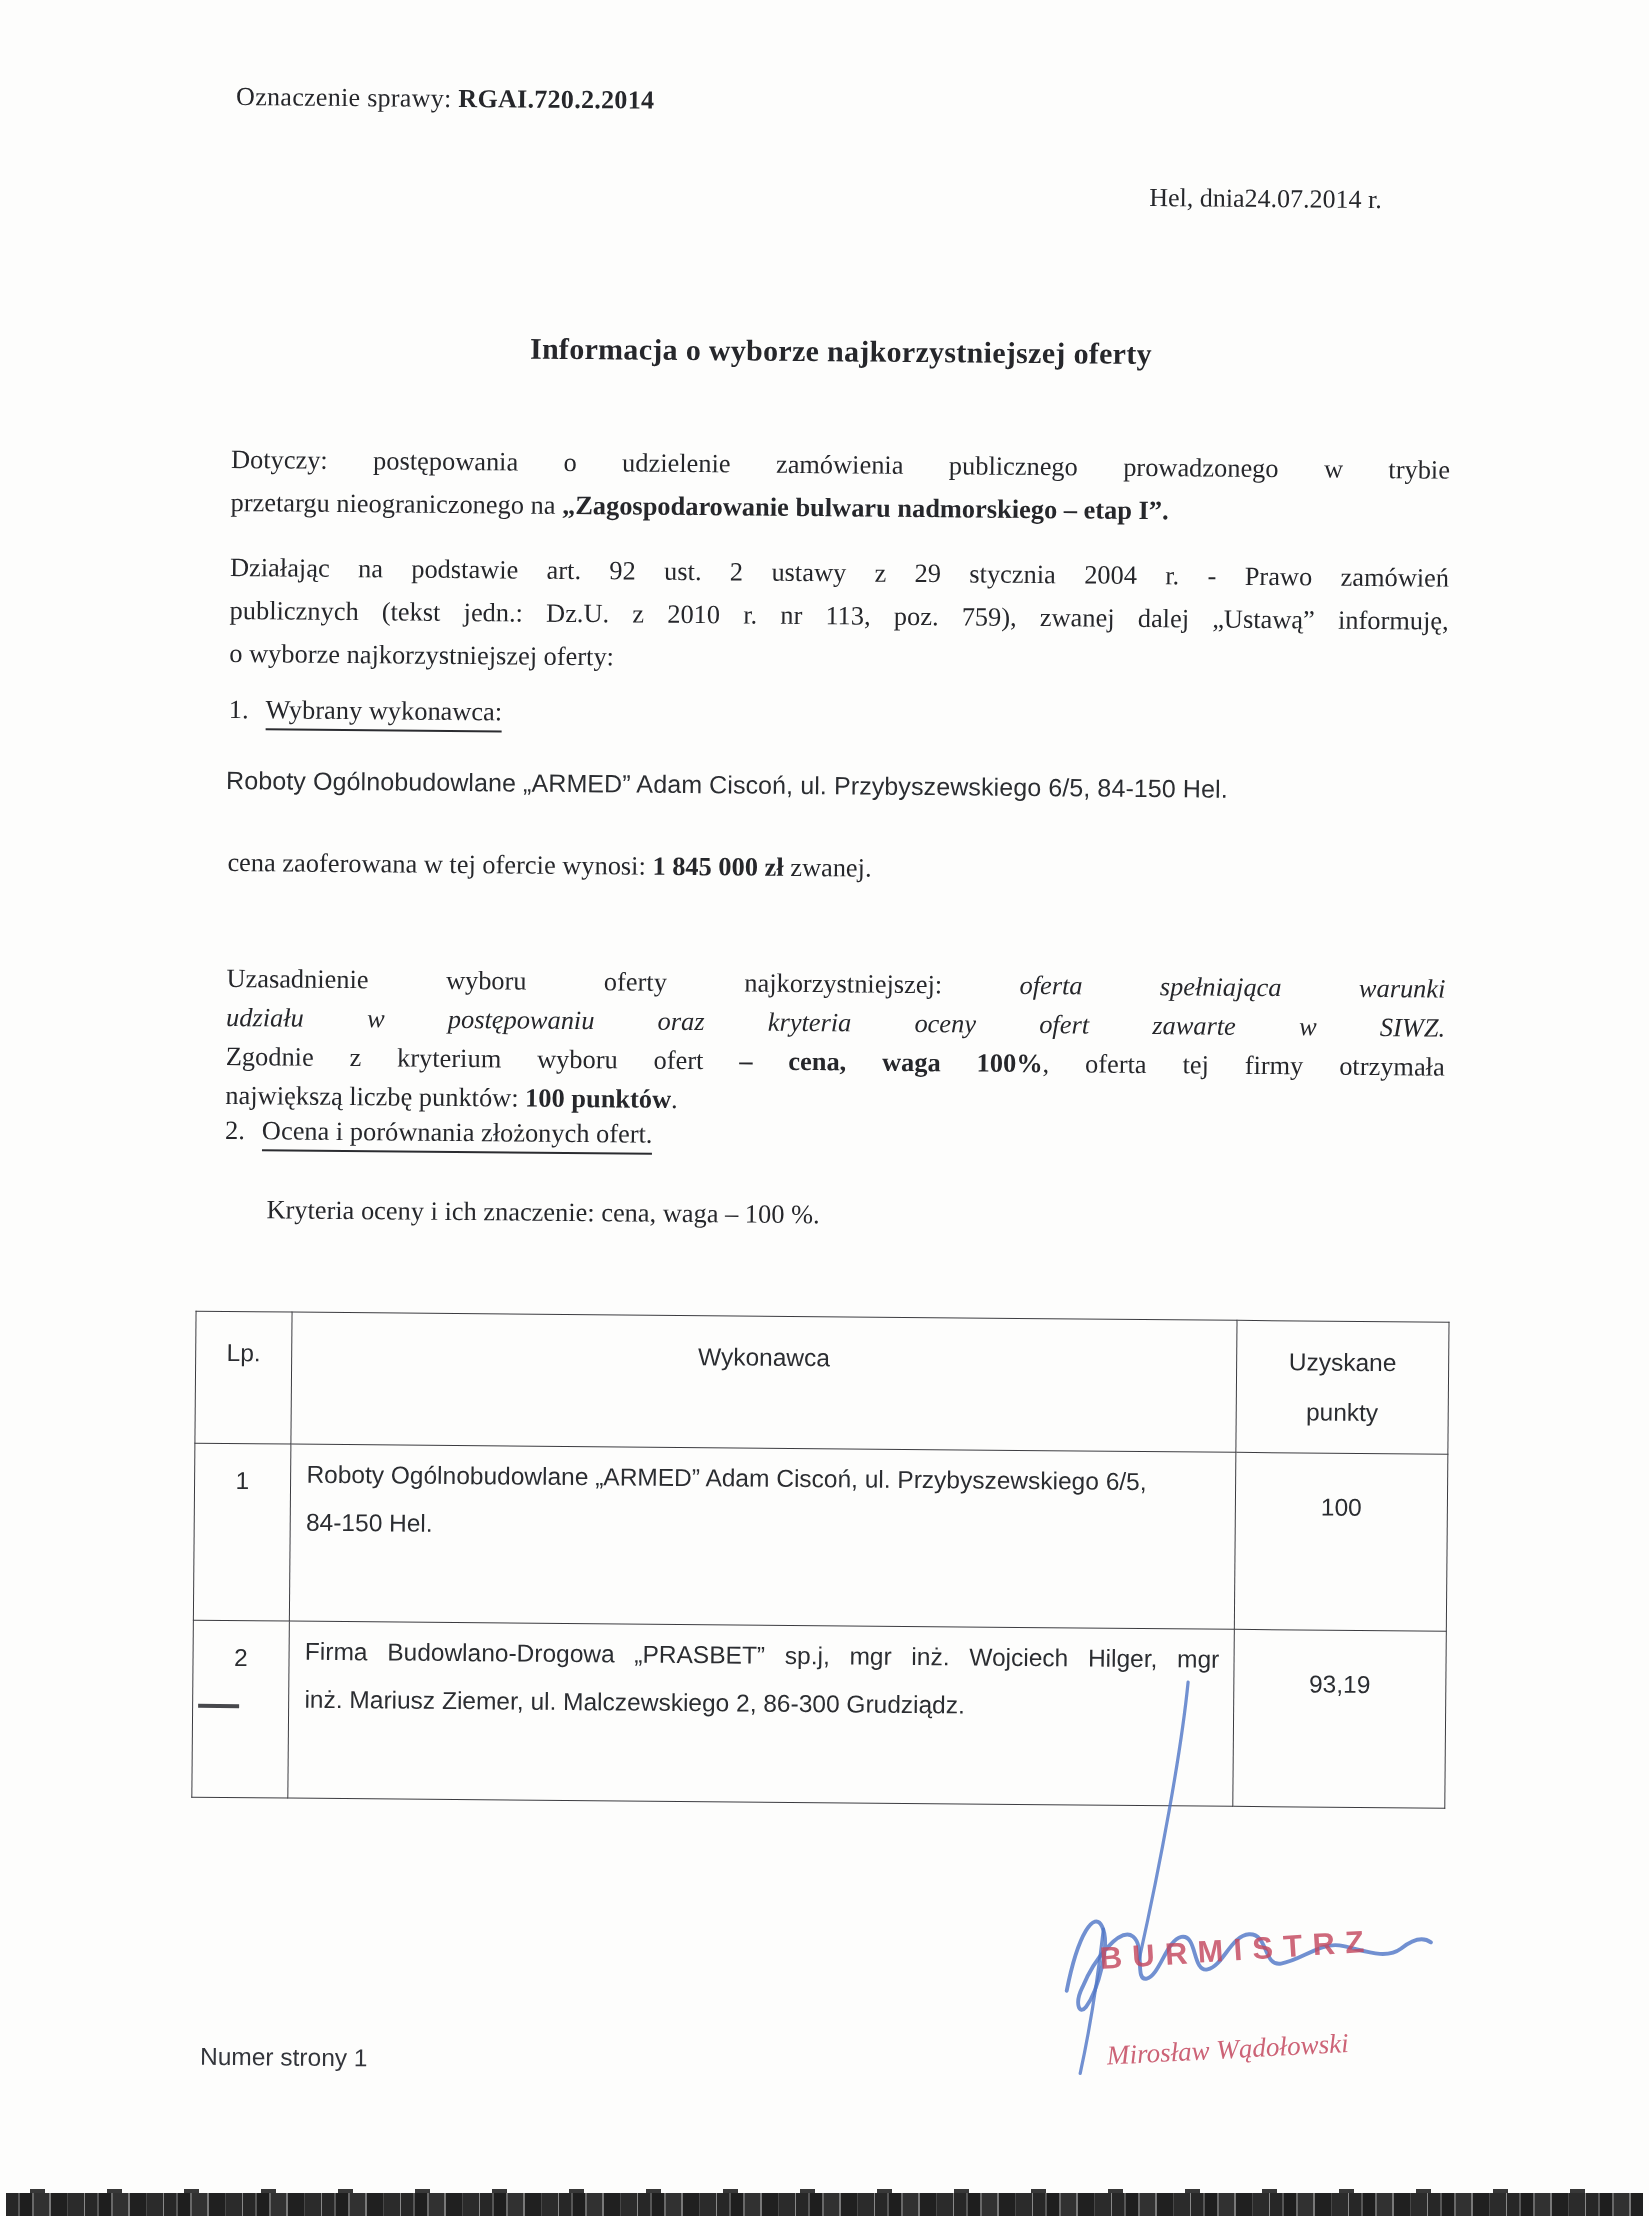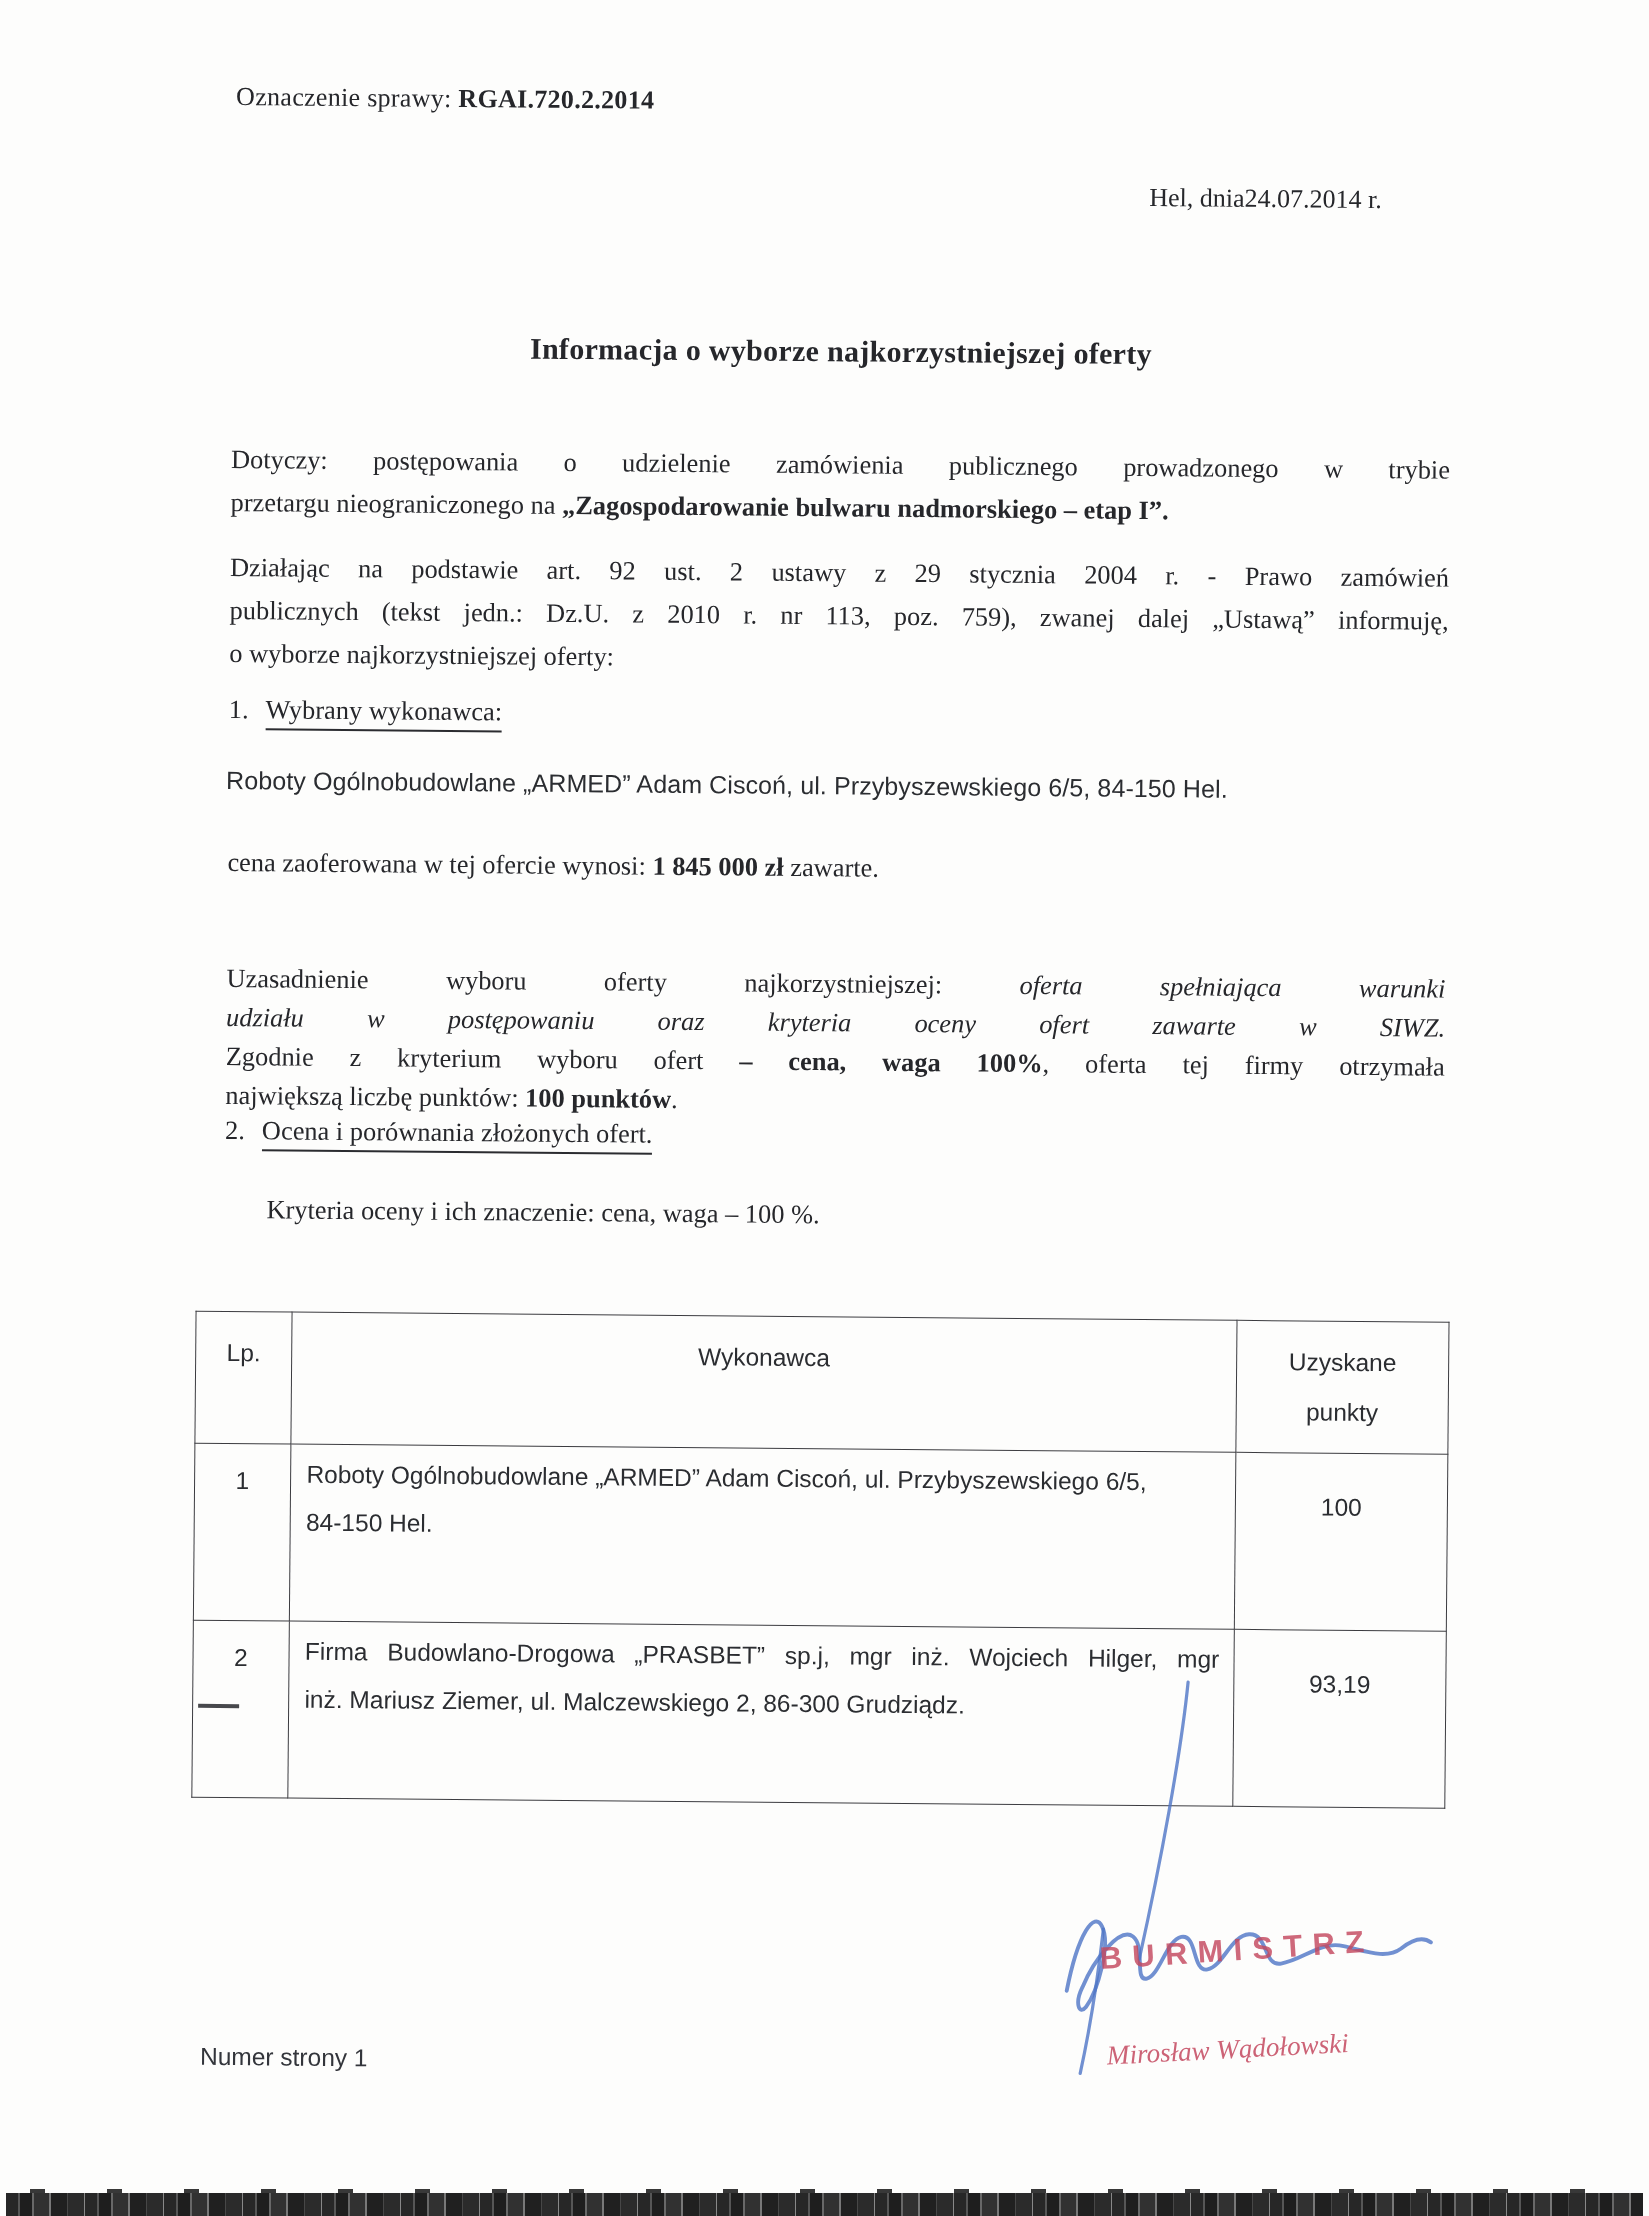--- a/index.html
+++ b/index.html
@@ -112,21 +112,21 @@
   </div>
 
   <div class="abs sec sec-1">
     <span>1.</span>
     <span class="u">Wybrany wykonawca:</span>
   </div>
 
   <div class="abs contractor-line">Roboty Ogólnobudowlane „ARMED” Adam Ciscoń, ul. Przybyszewskiego 6/5, 84-150 Hel.</div>
 
   <div class="abs price-line">
-    <span>cena zaoferowana w tej ofercie wynosi: </span><span class="bold">1 845 000 zł</span><span> zawarte.</span>
+    <span>cena zaoferowana w tej ofercie wynosi: </span><span class="bold">1 845 000 zł</span><span> zwanej.</span>
   </div>
 
   <div class="abs para p-uzasadnienie">
     <div class="line j">
       <span>Uzasadnienie wyboru oferty najkorzystniejszej: </span><span class="italic">oferta spełniająca warunki</span>
     </div>
     <div class="line j italic">udziału w postępowaniu oraz kryteria oceny ofert zawarte w SIWZ.</div>
     <div class="line j">
       <span>Zgodnie z kryterium  wyboru ofert </span><span class="bold">– cena, waga 100%</span><span>, oferta tej firmy otrzymała</span>
     </div>

